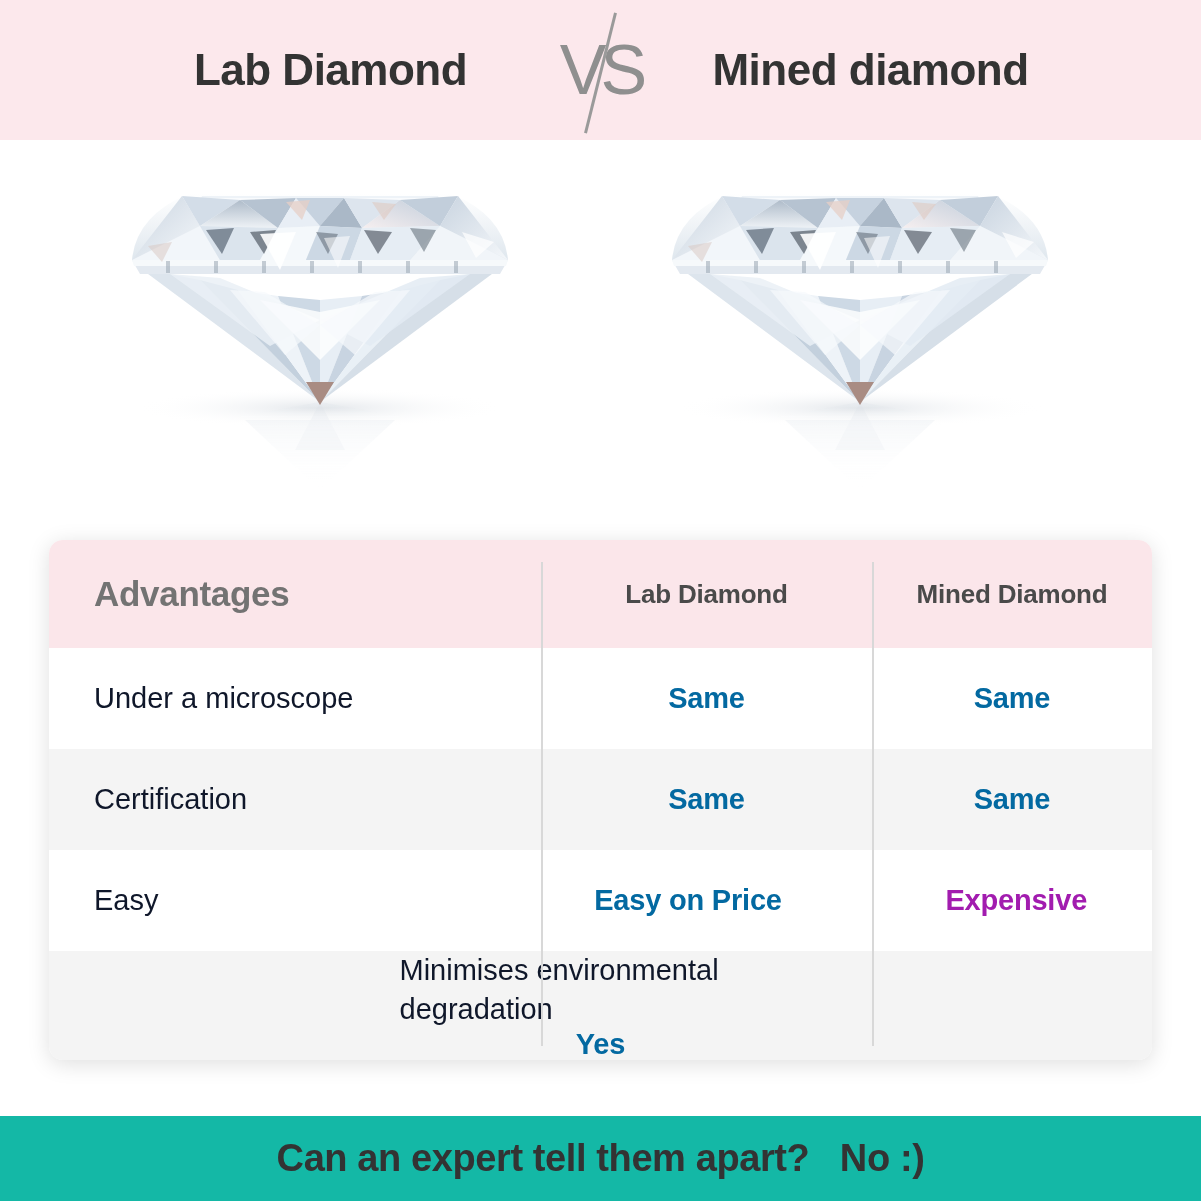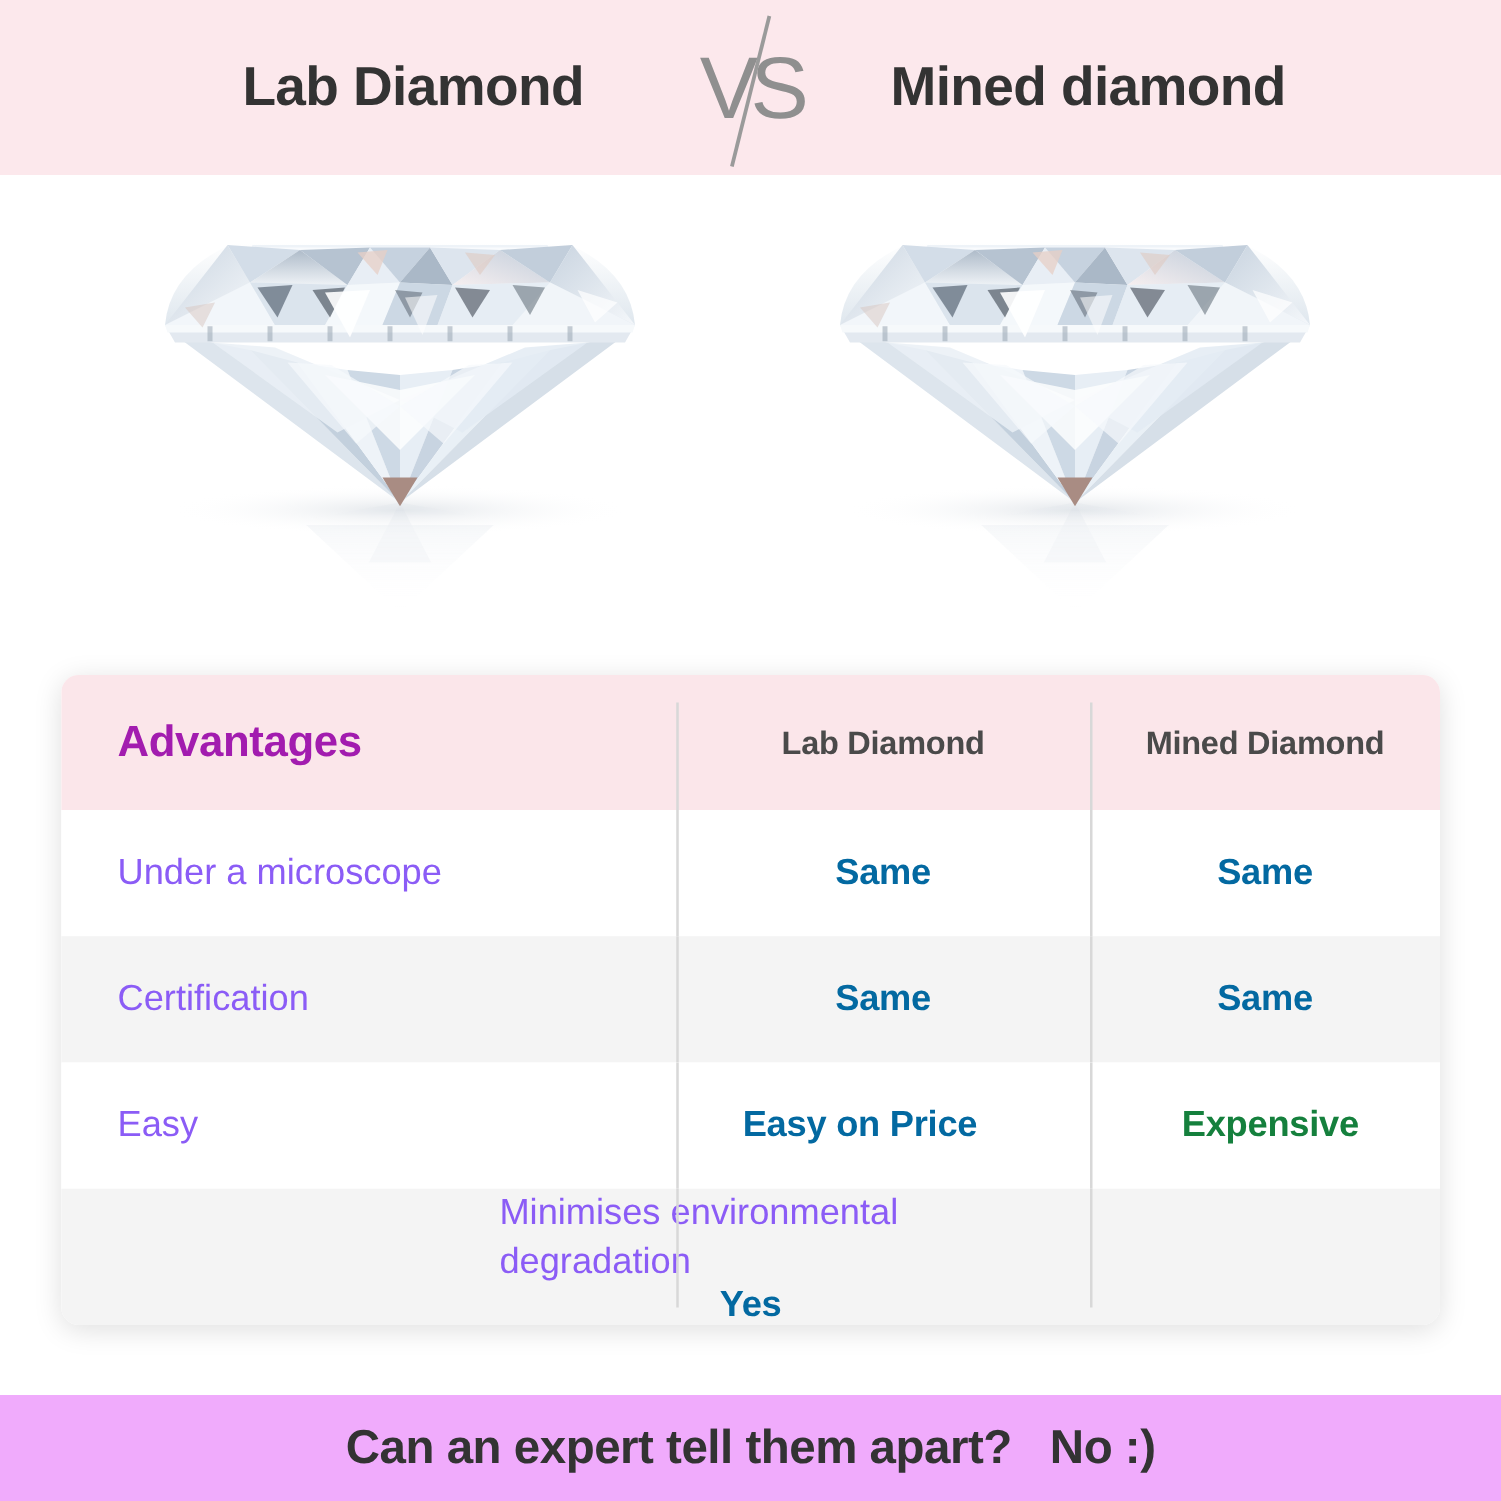--- a/index.html
+++ b/index.html
@@ -115,60 +115,60 @@
   }
   .c-mined {
     width: 280px;
     text-align: center;
     box-sizing: border-box;
   }
 
   .head-advantages {
     font-size: 35px;
     font-weight: bold;
-    color: #a21caf;
+    color: #737373;
     letter-spacing: -0.3px;
   }
   .head-col {
     font-size: 26px;
     font-weight: bold;
     color: #4a4a4a;
     letter-spacing: -0.2px;
   }
   .feature-text {
     font-size: 29px;
-    color: #8b5cf6;
+    color: #0f172a;
     line-height: 1.33;
   }
   .val {
     font-size: 29px;
     font-weight: bold;
     letter-spacing: -0.2px;
   }
   .val.green { color: #0369a1; }
-  .val.red   { color: #15803d; margin-left: 32px; }
+  .val.red   { color: #a21caf; margin-left: 32px; }
 
   
   .divider {
     position: absolute;
     top: 0; bottom: 0;
     width: 2px;
     background: #d8d8d8;
   }
   .divider.d1 { left: 492px; }
   .divider.d2 { left: 823px; }
   .t-head .divider { top: 22px; bottom: 0; }
   .t-row.last .divider { top: 0; bottom: 14px; }
 
   
   .footer-band {
     position: absolute;
     left: 0; top: 1116px;
     width: 1201px; height: 85px;
-    background: #f0abfc;
+    background: #14b8a6;
     display: flex;
     align-items: center;
     justify-content: center;
   }
   .footer-text {
     font-size: 38px;
     font-weight: bold;
     color: #333333;
     letter-spacing: -0.4px;
     white-space: pre;

